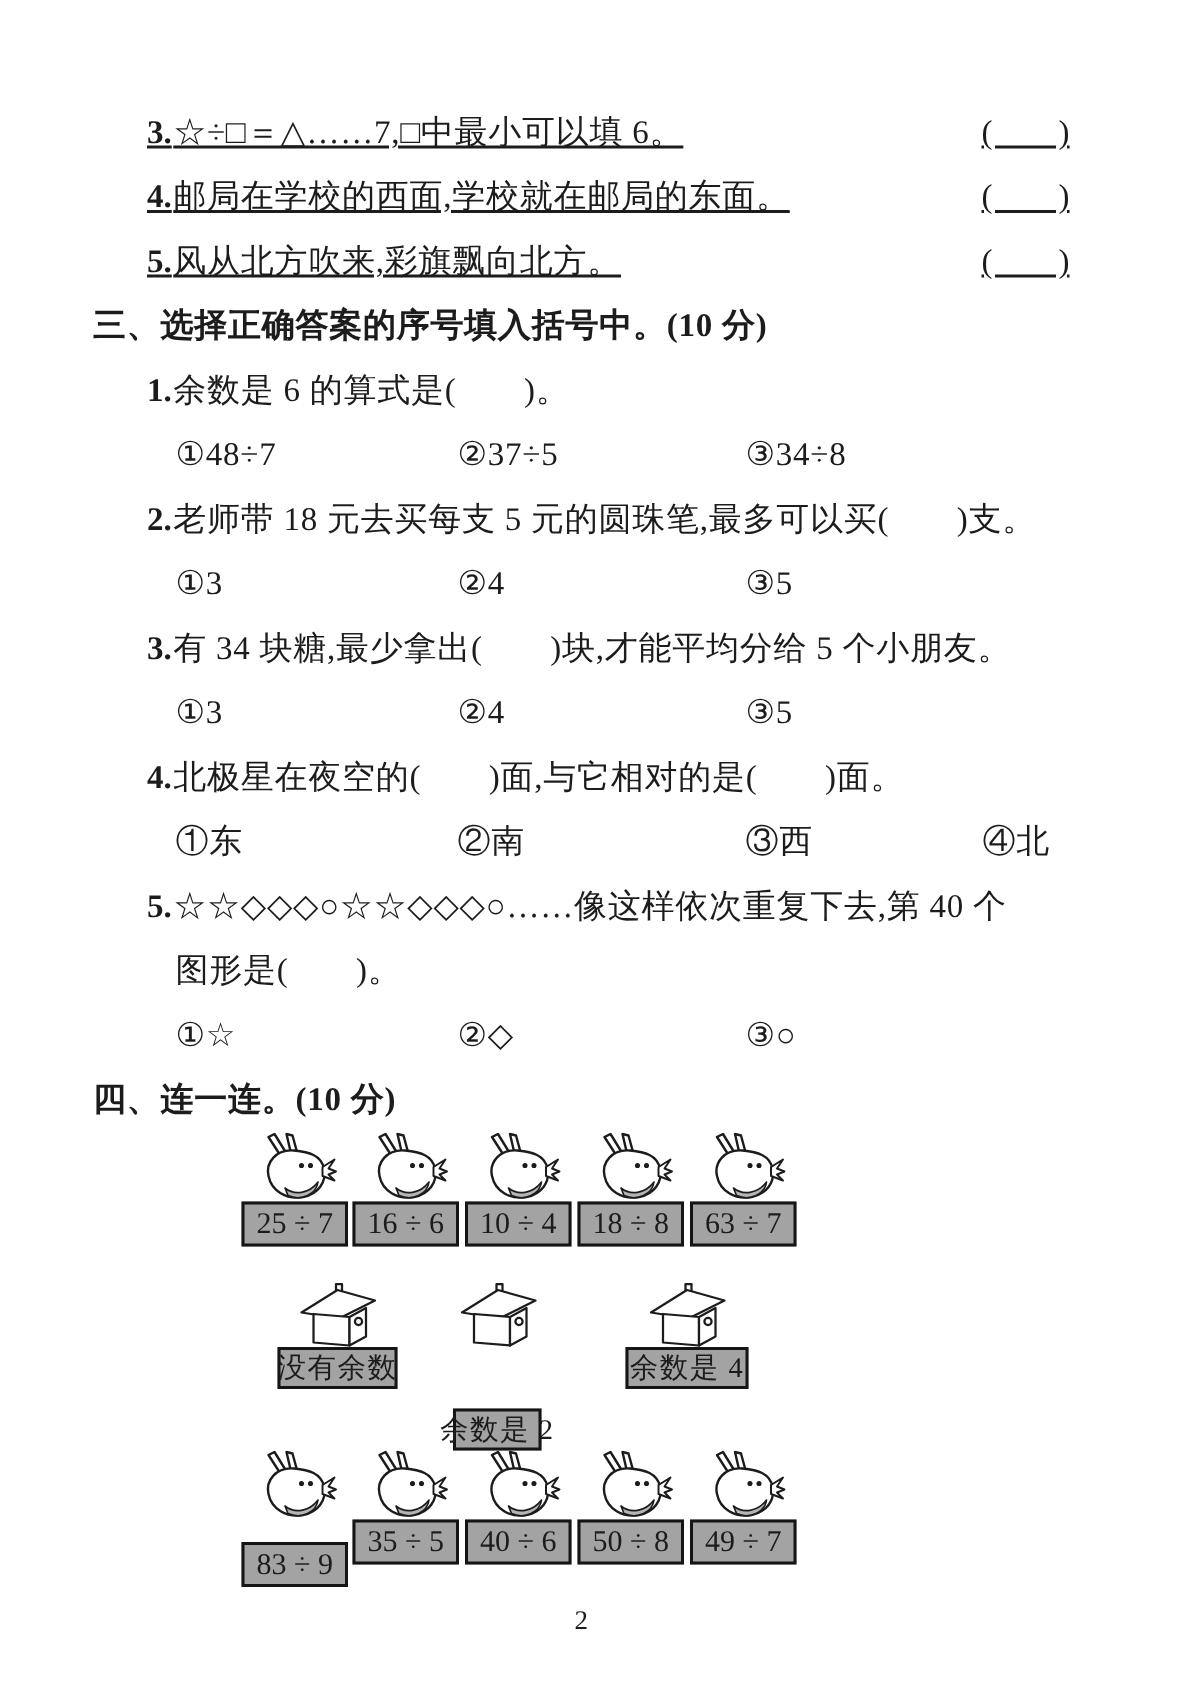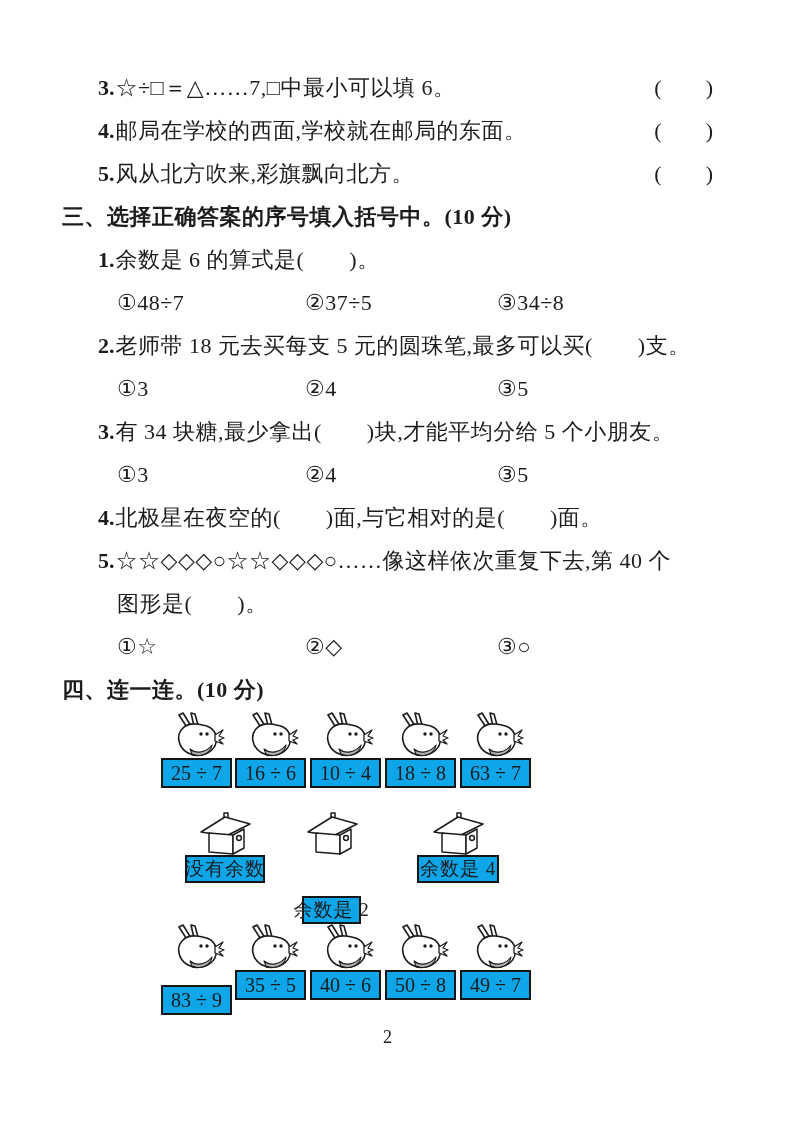--- a/index.html
+++ b/index.html
@@ -9,39 +9,39 @@
     color:#1c1c1c;
     font-family:"Liberation Serif","DejaVu Serif",serif;
     overflow:hidden;
   }
   .sheet { position:relative; width:793px; height:1122px; background:#fff; }
   .content { padding:66px 80px 0 62px; }
 
   .line { line-height:43px; font-size:22px; letter-spacing:0.5px; white-space:nowrap; }
   .qnum { font-weight:bold; letter-spacing:0; margin-right:1px; }
 
-  .judge { display:flex; justify-content:space-between; padding-left:36px; }
+  .judge { display:flex; justify-content:space-between; padding-left:36px;text-decoration:underline; }
   .judge .paren { letter-spacing:0; }
 
   .sec-heading { font-weight:bold; }
 
   .stem { padding-left:36px; }
   .stem2 { padding-left:55px; }
 
   .opts { padding-left:55px; display:flex; }
   .opts .opt { display:inline-block; }
   .opts .opt:nth-child(1) { width:188px; }
   .opts .opt:nth-child(2) { width:192px; }
   .opts .opt:nth-child(3) { width:158px; }
 
   .figure { position:relative; height:302px; }
   .unit { position:absolute; display:flex; flex-direction:column; align-items:center; }
   .unit .icon { display:block; }
   .expr-box {
-    border:2px solid #151515; background:#0ea5e9;
+    border:2px solid #151515; background:#a3a3a3;
     display:flex; align-items:center; justify-content:center;
     font-size:20px; box-sizing:border-box; white-space:nowrap;
   }
   .bird-unit .expr-box { width:71px; height:30px; }
   .house-unit .expr-box { height:28px; font-size:19px; letter-spacing:1px; }
 
   .page-num { text-align:center; font-size:18px; margin-top:14px; }
 
   .hidden-defs { position:absolute; width:0; height:0; overflow:hidden; }
 </style>
@@ -102,20 +102,26 @@
     </div>
 
     <div class="line stem"><b class="qnum">3.</b><span>有 34 块糖,最少拿出(　　)块,才能平均分给 5 个小朋友。</span></div>
     <div class="line opts">
       <span class="opt">①3</span>
       <span class="opt">②4</span>
       <span class="opt">③5</span>
     </div>
 
     <div class="line stem"><b class="qnum">4.</b><span>北极星在夜空的(　　)面,与它相对的是(　　)面。</span></div>
+    <div class="line opts">
+      <span class="opt">①东</span>
+      <span class="opt">②南</span>
+      <span class="opt">③西</span>
+      <span class="opt">④北</span>
+    </div>
 
     <div class="line stem"><b class="qnum">5.</b><span>☆☆◇◇◇○☆☆◇◇◇○……像这样依次重复下去,第 40 个</span></div>
     <div class="line stem2">图形是(　　)。</div>
     <div class="line opts">
       <span class="opt">①☆</span>
       <span class="opt">②◇</span>
       <span class="opt">③○</span>
     </div>
 
     <div class="line sec-heading">四、连一连。(10 分)</div>

